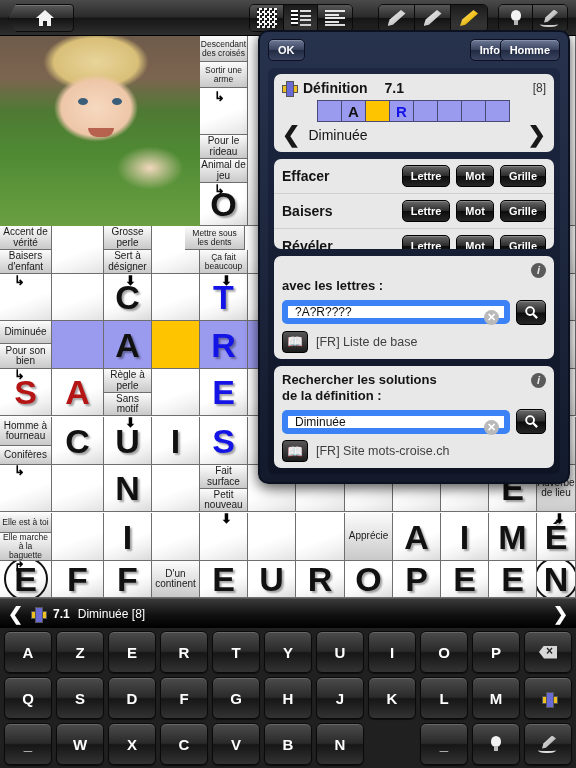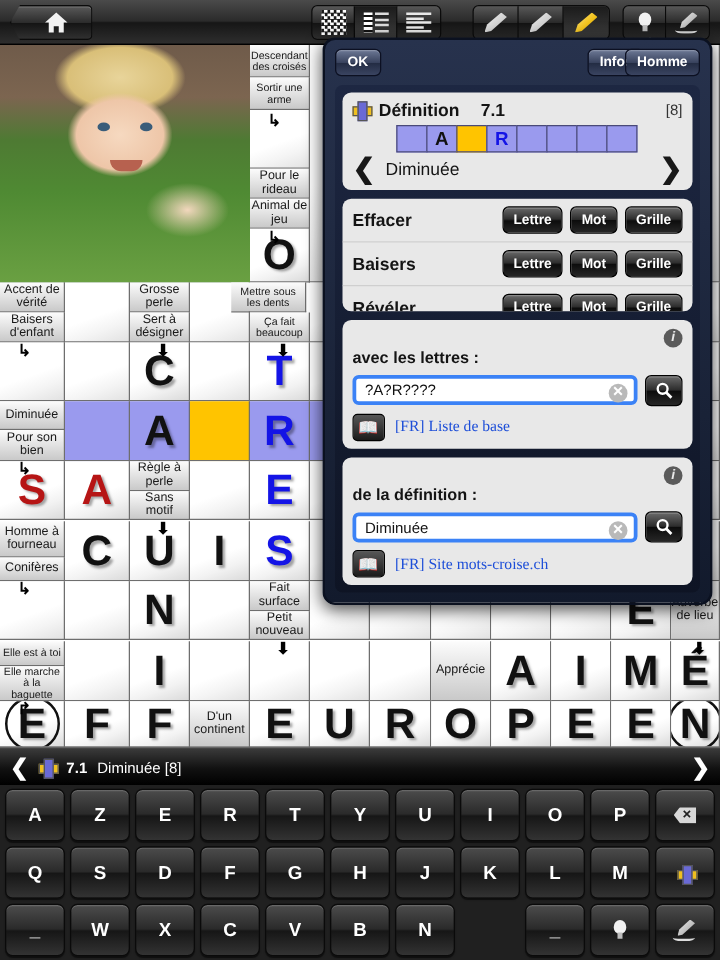--- a/index.html
+++ b/index.html
@@ -183,21 +183,21 @@
   .sbtn {
     background: linear-gradient(to bottom,#6a6a6a,#2c2c2c 48%,#0c0c0c 52%,#262626);
     border:1px solid #000; border-radius:5px; color:#fff;
     font-size:11px; font-weight:bold; padding:4px 8px;
     box-shadow: inset 0 1px 0 rgba(255,255,255,.22);
   }
 
   .srch-title { font-weight:bold; font-size:13px; color:#141414; line-height:1.25; }
   .srch-line { display:flex; align-items:center; gap:6px; margin-top:5px; }
   .txtfield {
-    flex:1; position:relative; background:#fff; border:3px solid #3b82f6;
+    flex:1; position:relative; background:#fff; border:6px solid #3b82f6;
     border-radius:5px; height:24px; display:flex; align-items:center;
     padding:0 24px 0 7px; font-size:12px; color:#111;
   }
   .clearbtn {
     position:absolute; right:5px; top:4px; width:15px; height:15px;
     border-radius:50%; background:#b9b9b9; color:#fff; font-size:11px;
     line-height:15px; text-align:center; font-weight:bold;
   }
   .magbtn {
     width:30px; height:25px; border-radius:5px; border:1px solid #000;
@@ -205,21 +205,21 @@
     display:flex; align-items:center; justify-content:center;
     box-shadow: inset 0 1px 0 rgba(255,255,255,.22);
   }
   .src-line { display:flex; align-items:center; gap:8px; margin-top:6px; }
   .bookicon {
     width:26px; height:22px; border-radius:4px;
     background: linear-gradient(to bottom,#575757,#1b1b1b);
     border:1px solid #000; display:flex; align-items:center; justify-content:center;
     font-size:13px; color:#fff;
   }
-  .src-text { font-size:12.5px; color:#1d4ed8;font-family:Liberation Serif, serif; }
+  .src-text { font-size:12.5px; color:#404040; }
   .infoi {
     position:absolute; right:8px; top:7px; width:15px; height:15px;
     border-radius:50%; background:#5a5a5a; color:#e9e9e9;
     font-size:11px; font-style:italic; font-weight:bold;
     text-align:center; line-height:15px;
   }
   .panel { position:relative; }
 
   
   .statusbar {
@@ -690,21 +690,21 @@
         </div>
         <div class="src-line">
           <div class="bookicon">📖</div>
           <span class="src-text">[FR] Liste de base</span>
         </div>
       </div>
 
       <div class="panel">
         <span class="infoi">i</span>
         <div class="srch-title">
-          <br>
+          <span>Rechercher les solutions</span><br>
           <span>de la définition :</span>
         </div>
         <div class="srch-line">
           <div class="txtfield">
             <span>Diminuée</span>
             <span class="clearbtn">✕</span>
           </div>
           <div class="magbtn">
             <svg width="15" height="15" viewBox="0 0 16 16">
               <circle cx="6.5" cy="6.5" r="4.2" fill="none" stroke="#fff" stroke-width="2"></circle>

